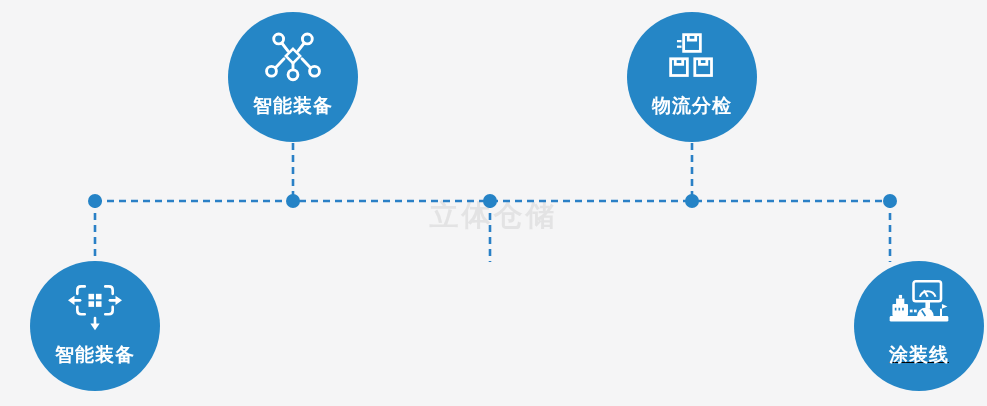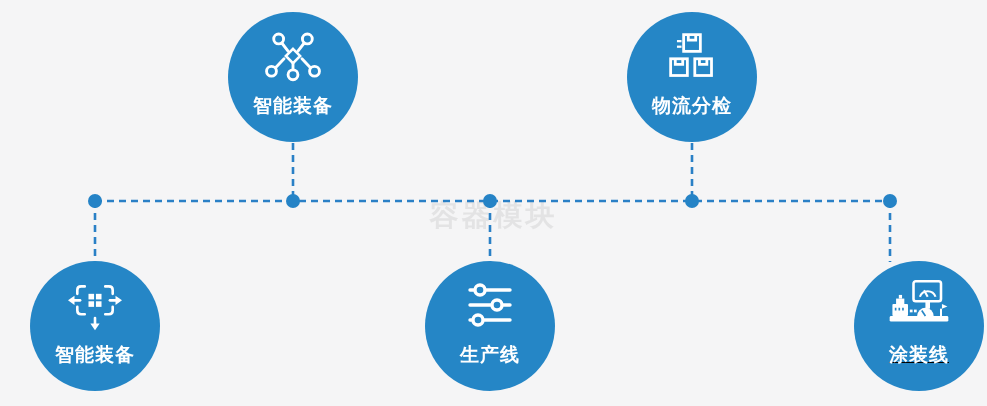--- a/index.html
+++ b/index.html
@@ -32,21 +32,21 @@
     margin-top:13px;font-size:19px;font-weight:bold;color:#ffffff;
     letter-spacing:1px;white-space:nowrap;line-height:1;
   }
   .ico-stroke{stroke:#ffffff;fill:none;}
 </style>
 </head>
 <body>
 
 <div class="canvas">
 
-  <div class="watermark">容器模块</div>
+  <div class="watermark">立体仓储</div>
 
   <svg class="connectors" width="987" height="406" viewBox="0 0 987 406">
     <path class="dash" d="M95,201 H890"></path>
     <path class="dash" d="M293,143 V201"></path>
     <path class="dash" d="M692,143 V201"></path>
     <path class="dash" d="M95,201 V262"></path>
     <path class="dash" d="M490,201 V262"></path>
     <path class="dash" d="M890,201 V262"></path>
     <circle class="jdot" cx="95" cy="201" r="7"></circle>
     <circle class="jdot" cx="293" cy="201" r="7"></circle>
@@ -119,37 +119,20 @@
             <line x1="14" y1="24" x2="6" y2="24"></line>
             <line x1="46" y1="24" x2="54" y2="24"></line>
             <line x1="30" y1="43" x2="30" y2="51"></line>
           </g>
         </svg>
       </span>
       <span class="node-label">智能装备</span>
     </div>
   </div>
 
-  <div class="node node-production">
-    <div class="circle">
-      <span class="icon">
-        <svg width="56" height="48" viewBox="0 0 56 46">
-          <g class="ico-stroke" stroke-width="3.4" stroke-linecap="round">
-            <line x1="8" y1="8" x2="48" y2="8"></line>
-            <line x1="8" y1="23" x2="48" y2="23"></line>
-            <line x1="8" y1="38" x2="48" y2="38"></line>
-            <circle cx="18" cy="8" r="5" fill="#2586c6"></circle>
-            <circle cx="35" cy="23" r="5" fill="#2586c6"></circle>
-            <circle cx="16" cy="38" r="5" fill="#2586c6"></circle>
-          </g>
-        </svg>
-      </span>
-      <span class="node-label">生产线</span>
-    </div>
-  </div>
 
   <div class="node node-painting">
     <div class="circle">
       <span class="icon">
         <svg width="66" height="54" viewBox="0 0 72 58">
           <g class="ico-stroke" stroke-width="2.8" stroke-linejoin="round">
             <rect x="30" y="3" width="30" height="22" rx="2.5"></rect>
             <path d="M37,20 A9,9 0 0 1 54,20" stroke-width="2.3"></path>
             <line x1="45.5" y1="20" x2="41.5" y2="13" stroke-width="2.3"></line>
           </g>

